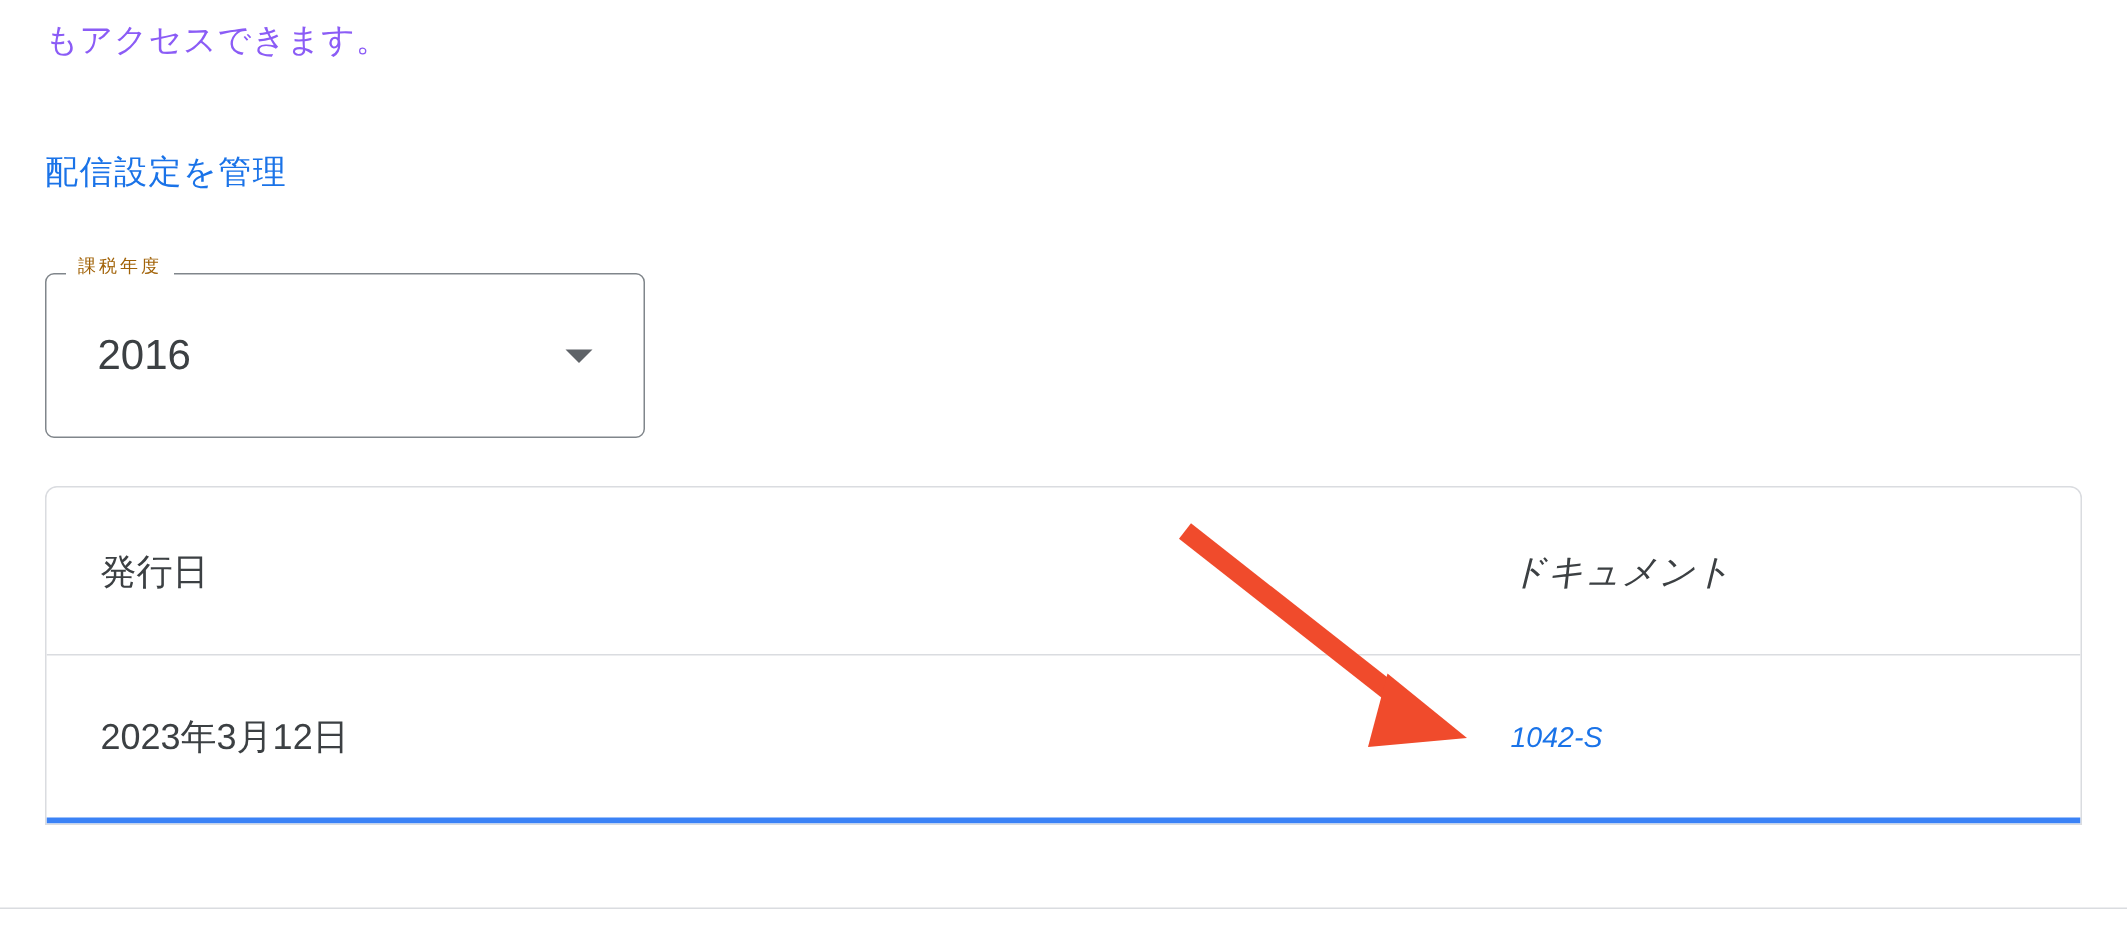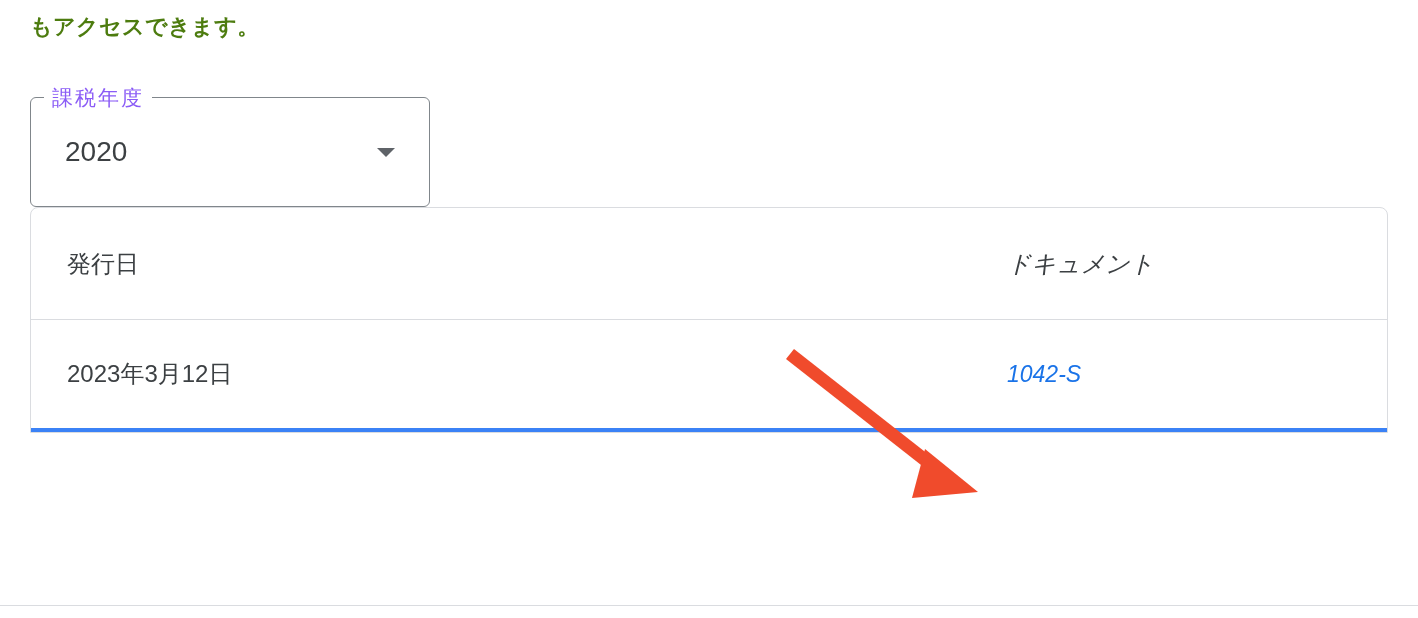--- a/index.html
+++ b/index.html
@@ -12,48 +12,47 @@
       background: #fff;
       width: 1418px;
       height: 618px;
       overflow: hidden;
       position: relative;
     }
     .content {
       padding: 0 30px 0 30px;
     }
     .intro-text {
-      color: #4d7c0f;
+      color: #8b5cf6;
       font-size: 22px;
       line-height: 1.7;
       letter-spacing: 0.5px;
       margin-top: 8px;
-      font-weight: bold;
     }
     .manage-link {
       display: inline-block;
       color: #1a73e8;
       font-size: 22px;
       letter-spacing: 1px;
       margin-top: 55px;
       cursor: pointer;
     }
     .dropdown-wrap {
       position: relative;
       margin-top: 52px;
       width: 400px;
     }
     .dropdown-label {
       position: absolute;
       top: -13px;
       left: 14px;
       background: #fff;
       padding: 0 8px;
-      color: #8b5cf6;
-      font-size: 21px;
+      color: #a16207;
+      font-size: 12px;
       letter-spacing: 2px;
     }
     .dropdown-box {
       border: 1.5px solid #80868b;
       border-radius: 6px;
       height: 110px;
       display: flex;
       align-items: center;
       justify-content: space-between;
       padding: 0 34px;
@@ -64,20 +63,21 @@
       font-size: 28px;
     }
     .dropdown-chevron {
       width: 0;
       height: 0;
       border-left: 9px solid transparent;
       border-right: 9px solid transparent;
       border-top: 9px solid #5f6368;
     }
     .table-container {
+      margin-top: 32px;
       border: 1px solid #dadce0;
       border-radius: 8px 8px 0 0;
       overflow: hidden;
     }
     .table-row {
       display: flex;
       align-items: center;
       min-height: 112px;
       padding: 0 36px;
     }
@@ -92,21 +92,21 @@
       color: #3c4043;
       font-size: 24px;
     }
     .col-doc {
       color: #3c4043;
       font-size: 24px;
       font-style: italic;
     }
     .doc-link {
       color: #1a73e8;
-      font-size: 23px;
+      font-size: 19px;
       cursor: pointer;
     }
     .footer-line {
       position: absolute;
       left: 0;
       right: 0;
       top: 605px;
       border-top: 1px solid #dadce0;
     }
     .arrow-annotation {
@@ -117,25 +117,26 @@
     }
   </style>
 </head>
 <body>
 
 <div class="content">
   <div class="intro-text">
     <span>もアクセスできます。</span>
   </div>
 
+  <a class="manage-link">配信設定を管理</a>
 
   <div class="dropdown-wrap">
     <div class="dropdown-label">課税年度</div>
     <div class="dropdown-box">
-      <span class="dropdown-value">2020</span>
+      <span class="dropdown-value">2016</span>
       <span class="dropdown-chevron"></span>
     </div>
   </div>
 
   <div class="table-container">
     <div class="table-row table-header">
       <div class="col-issue">発行日</div>
       <div class="col-doc">ドキュメント</div>
     </div>
     <div class="table-row table-body">

